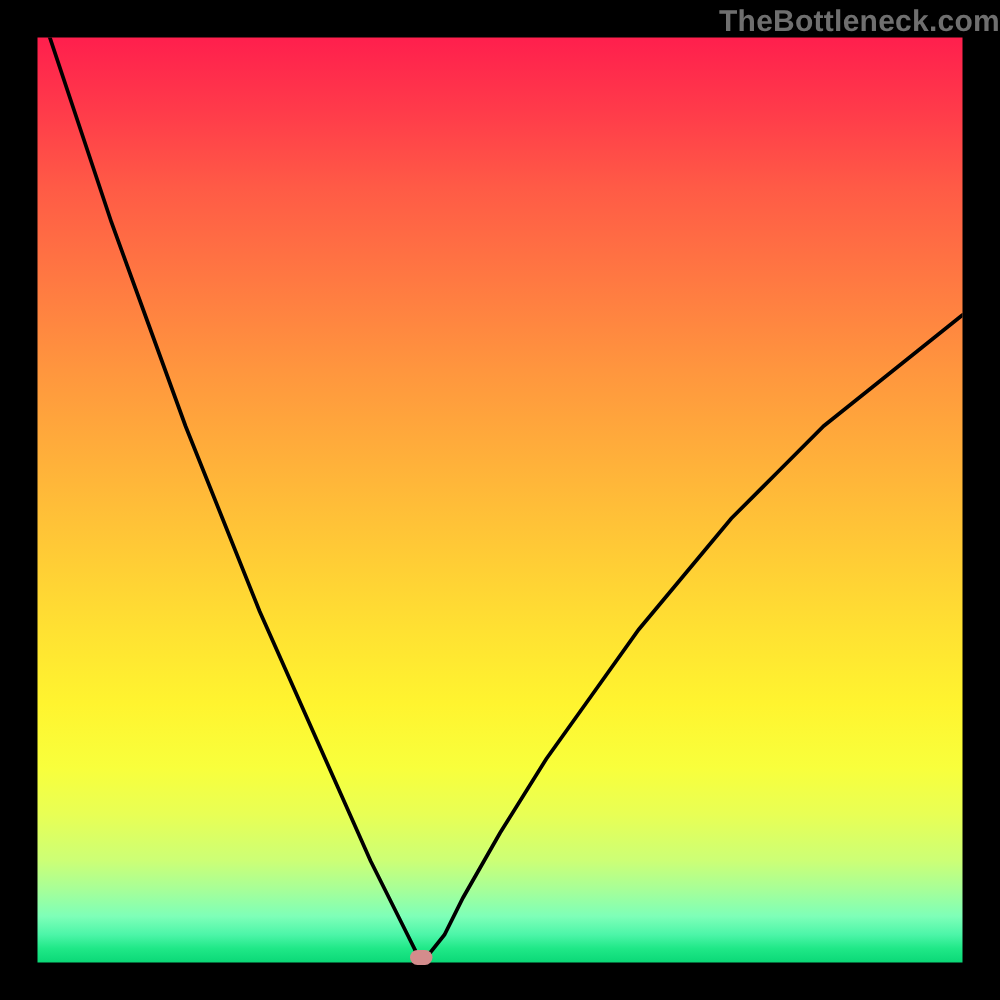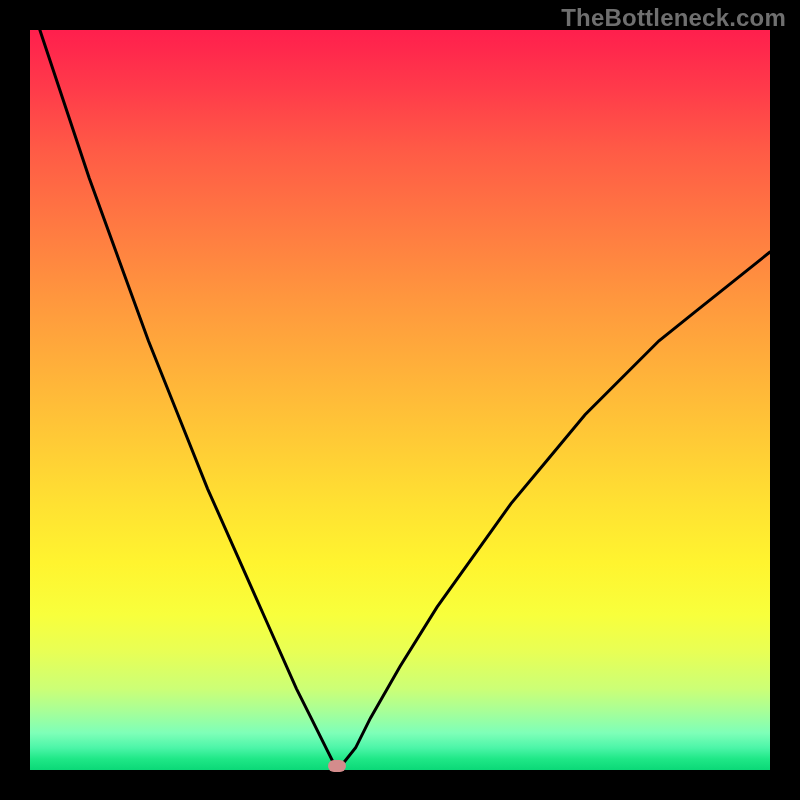--- a/index.html
+++ b/index.html
@@ -13,21 +13,21 @@
   }
   .frame {
     position: relative;
     width: 800px;
     height: 800px;
     background: #000;
   }
   .watermark {
     position: absolute;
     top: 4px;
-    right: 14px;
+    right: 0;
     font-size: 24px;
     font-weight: 600;
     color: #6f6f6f;
     letter-spacing: 0.2px;
     z-index: 10;
   }
   .plot {
     position: absolute;
     left: 30px;
     top: 30px;

